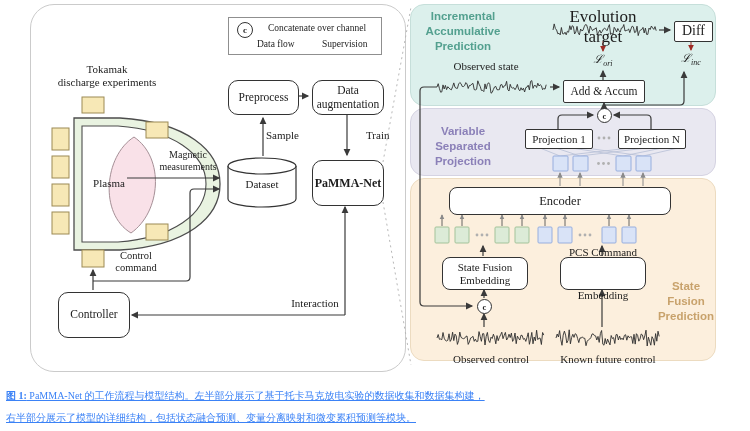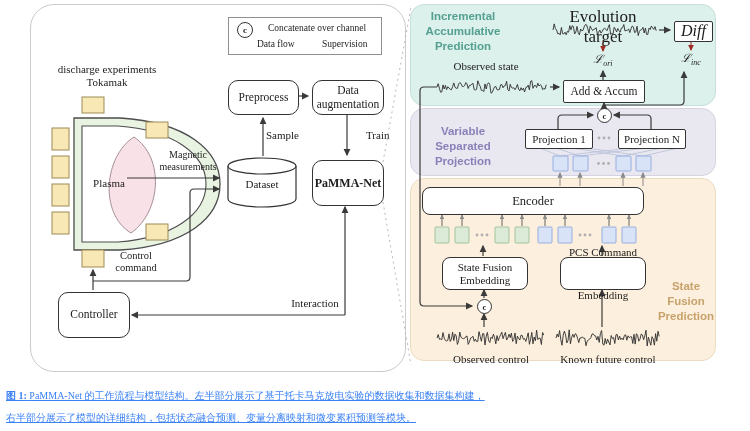--- a/index.html
+++ b/index.html
@@ -191,22 +191,22 @@
   <div class="legend" style="left:228px;top:17px;width:152px;height:36px;">
     <div class="cnode" style="left:8px;top:4px;width:14px;height:14px;font-size:9px;">
         <span>c</span>
       </div>
     <div class="lbl" style="left:28px;top:5px;width:120px;font-size:9.5px;">Concatenate over channel</div>
   </div>
   <div class="lbl" style="left:257px;top:39px;width:42px;font-size:9.5px;text-align:left;">Data flow</div>
   <div class="lbl" style="left:322px;top:39px;width:56px;font-size:9.5px;text-align:left;">Supervision</div>
 
   <div class="lbl" style="left:47px;top:63px;width:120px;font-size:11px;">
-    <div>discharge experiments</div>
-      <div>Tokamak</div>
+    <div>Tokamak</div>
+      <div>discharge experiments</div>
   </div>
   <div class="lbl" style="left:88px;top:177px;width:42px;font-size:11px;">Plasma</div>
   <div class="lbl" style="left:156px;top:149px;width:64px;font-size:10px;">
     <div>Magnetic</div>
       <div>measurements</div>
   </div>
   <div class="box rd" style="left:228px;top:80px;width:69px;height:33px;font-size:11.5px;">
     <span>Preprocess</span>
   </div>
   <div class="box rd" style="left:312px;top:80px;width:70px;height:33px;font-size:11.5px;">
@@ -238,21 +238,21 @@
       <div>Separated</div>
       <div>Projection</div>
   </div>
   <div class="slabel" style="left:636px;top:279px;width:100px;color:#c8a26c;">
     <div>State</div>
       <div>Fusion</div>
       <div>Prediction</div>
   </div>
 
   <div class="lbl" style="left:558px;top:7px;width:90px;font-size:17px;">Evolution target</div>
-  <div class="box sqb" style="left:674px;top:21px;width:37px;height:19px;font-size:16px;font-style:italic;">
+  <div class="box sqb" style="left:674px;top:21px;width:37px;height:19px;font-size:14px;">
     <span>Diff</span>
   </div>
   <div class="lbl loss" style="left:588px;top:53px;width:30px;">
     <span>ℒ</span><sub>ori</sub>
   </div>
   <div class="lbl loss" style="left:676px;top:52px;width:30px;">
     <span>ℒ</span><sub>inc</sub>
   </div>
   <div class="lbl" style="left:444px;top:60px;width:84px;font-size:11px;">Observed state</div>
   <div class="box sqb" style="left:563px;top:80px;width:80px;height:21px;font-size:11.5px;">
@@ -260,21 +260,21 @@
   </div>
   <div class="cnode" style="left:597px;top:108px;">
       <span>c</span>
     </div>
   <div class="box sqb" style="left:525px;top:129px;width:66px;height:18px;font-size:11px;">
     <span>Projection 1</span>
   </div>
   <div class="box sqb" style="left:618px;top:129px;width:66px;height:18px;font-size:11px;">
     <span>Projection N</span>
   </div>
-  <div class="box rd8" style="left:422px;top:187px;width:220px;height:26px;font-size:12.5px;">
+  <div class="box rd8" style="left:449px;top:187px;width:220px;height:26px;font-size:12.5px;">
     <span>Encoder</span>
   </div>
   <div class="box rd8" style="left:442px;top:257px;width:84px;height:31px;font-size:11px;">
     <span>State Fusion</span>
       <span>Embedding</span>
   </div>
   <div class="box rd8" style="left:560px;top:257px;width:84px;height:31px;font-size:11px;gap:30px;">
     <span>PCS Command</span>
       <span>Embedding</span>
   </div>

